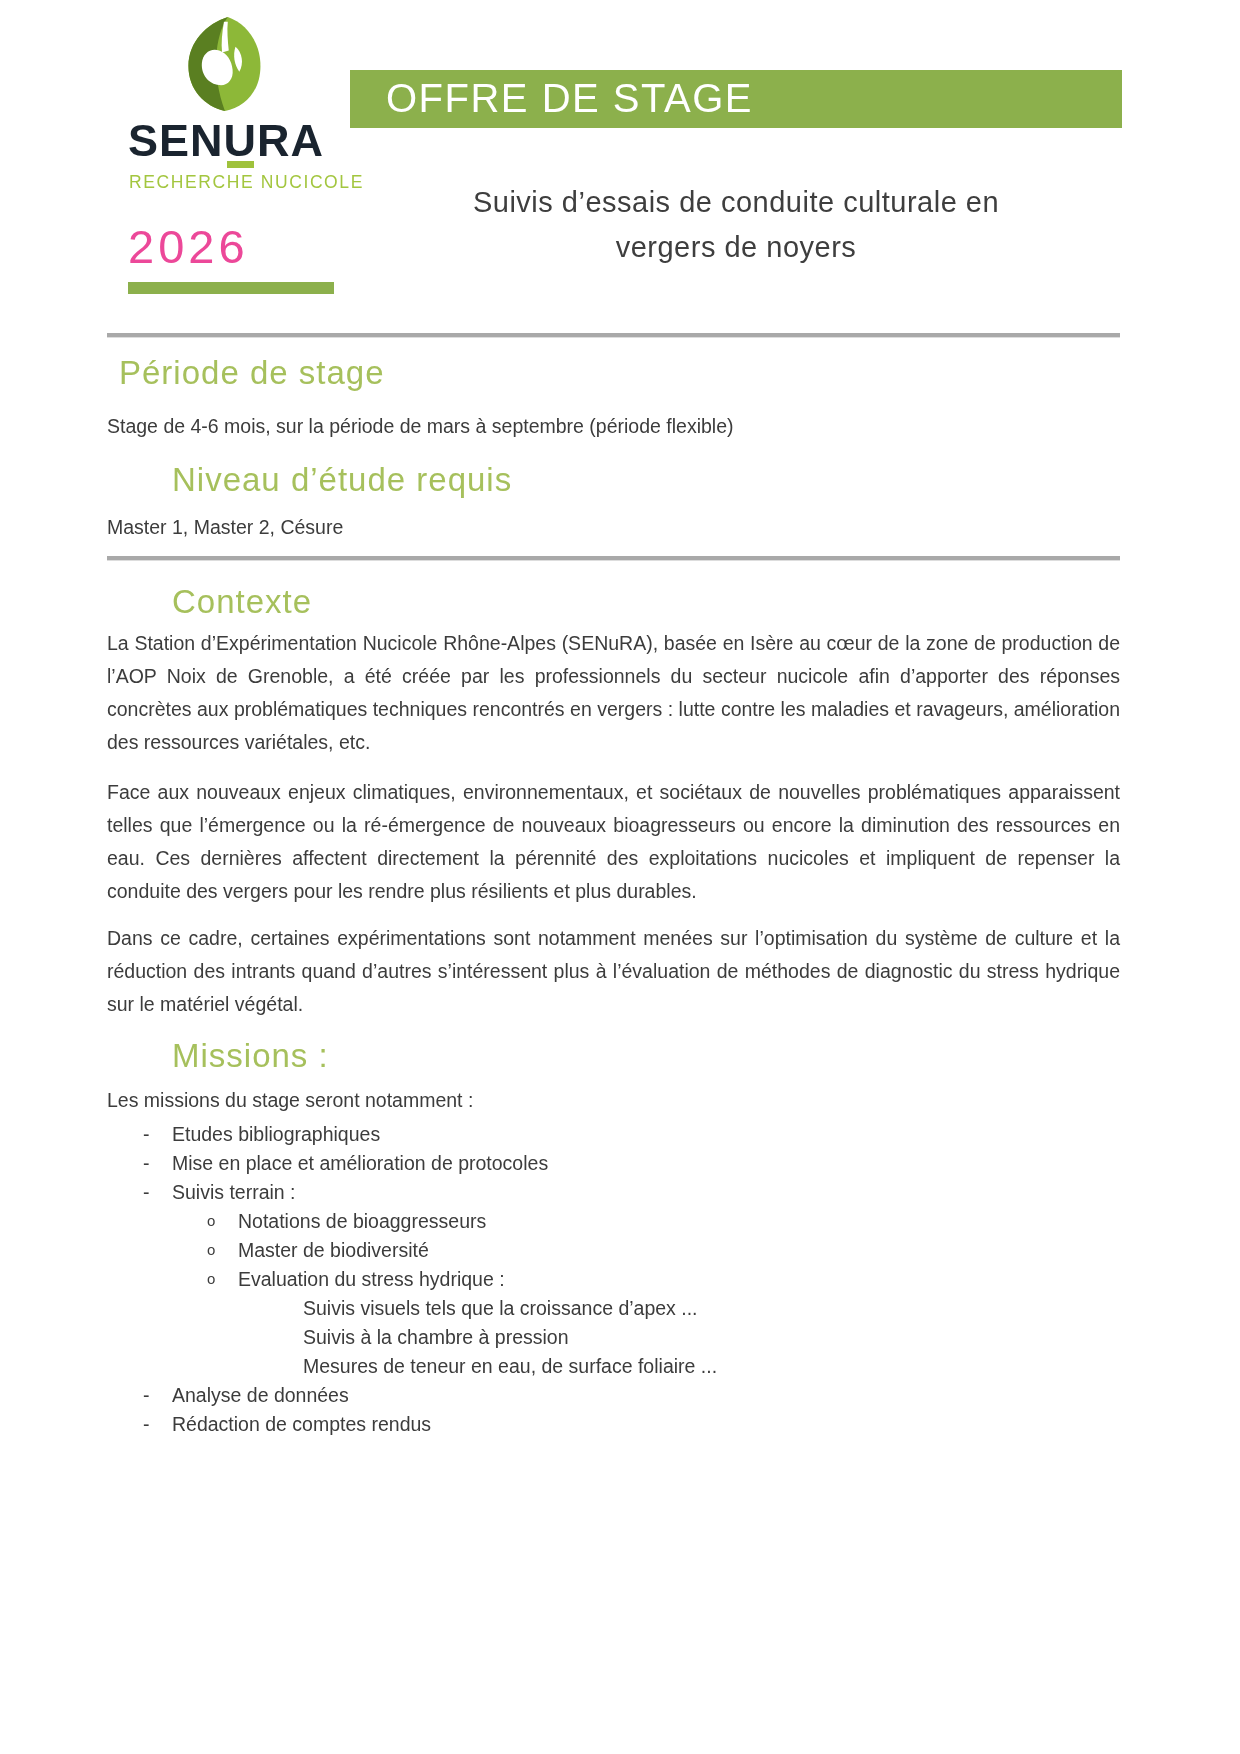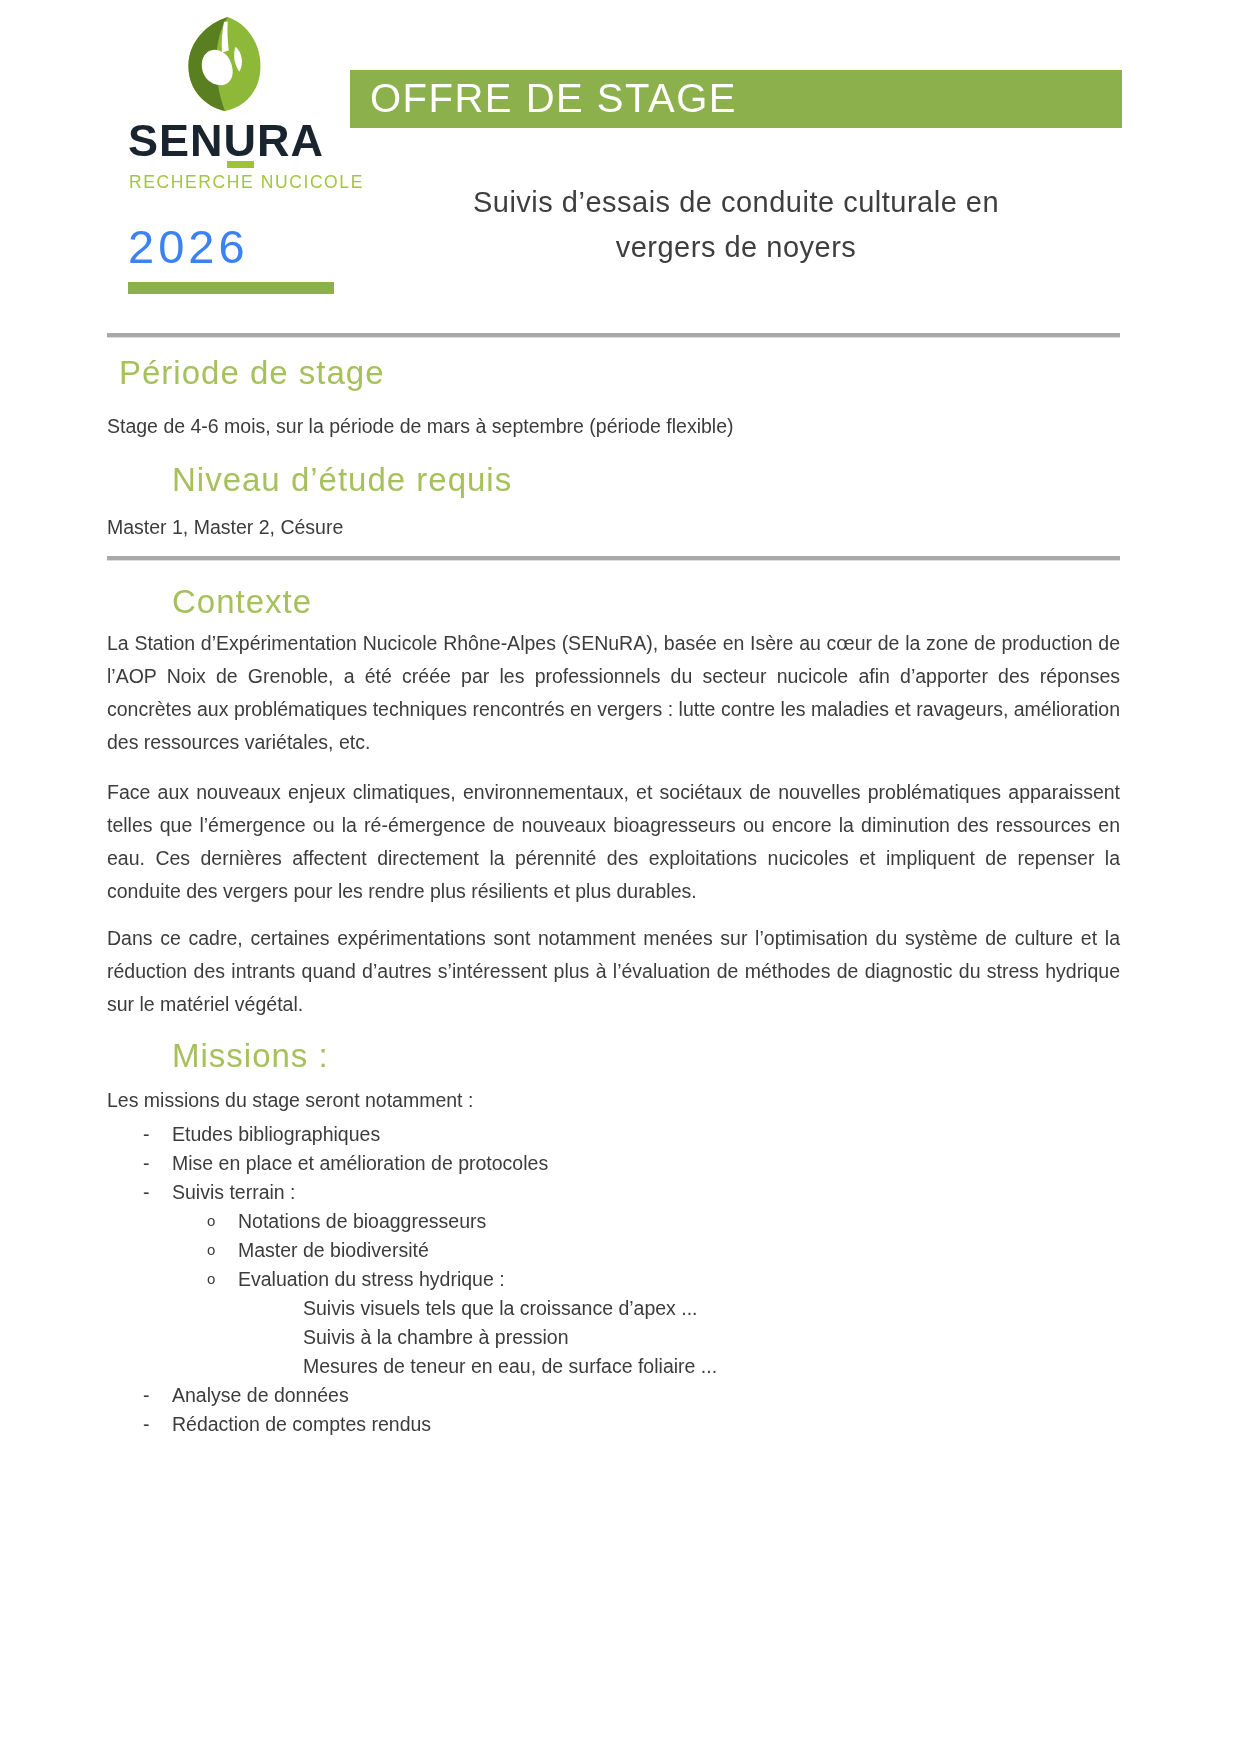--- a/index.html
+++ b/index.html
@@ -56,40 +56,40 @@
     font-size:17.5px;
     letter-spacing:1.6px;
     color:#a3c63f;
     white-space:nowrap;
   }
   .year{
     margin:30px 0 0 21px;
     font-size:47px;
     font-weight:400;
     letter-spacing:4px;
-    color:#3b82f6;
+    color:#ec4899;
     line-height:1;
   }
   .year-bar{
     margin:12px 0 0 21px;
     width:206px;
     height:12px;
     background:#8cb04c;
   }
   .banner{
     position:absolute;
     left:243px; top:70px;
     width:772px; height:58px;
     background:#8cb04c;
     color:#ffffff;
     font-size:40px;
     font-weight:300;
     letter-spacing:1.5px;
     line-height:57px;
-    padding-left:20px;
+    padding-left:36px;
     box-sizing:border-box;
     white-space:nowrap;
   }
   .doc-title{
     position:absolute;
     left:243px; top:180px;
     width:772px;
     text-align:center;
     font-size:29px;
     line-height:45px;

